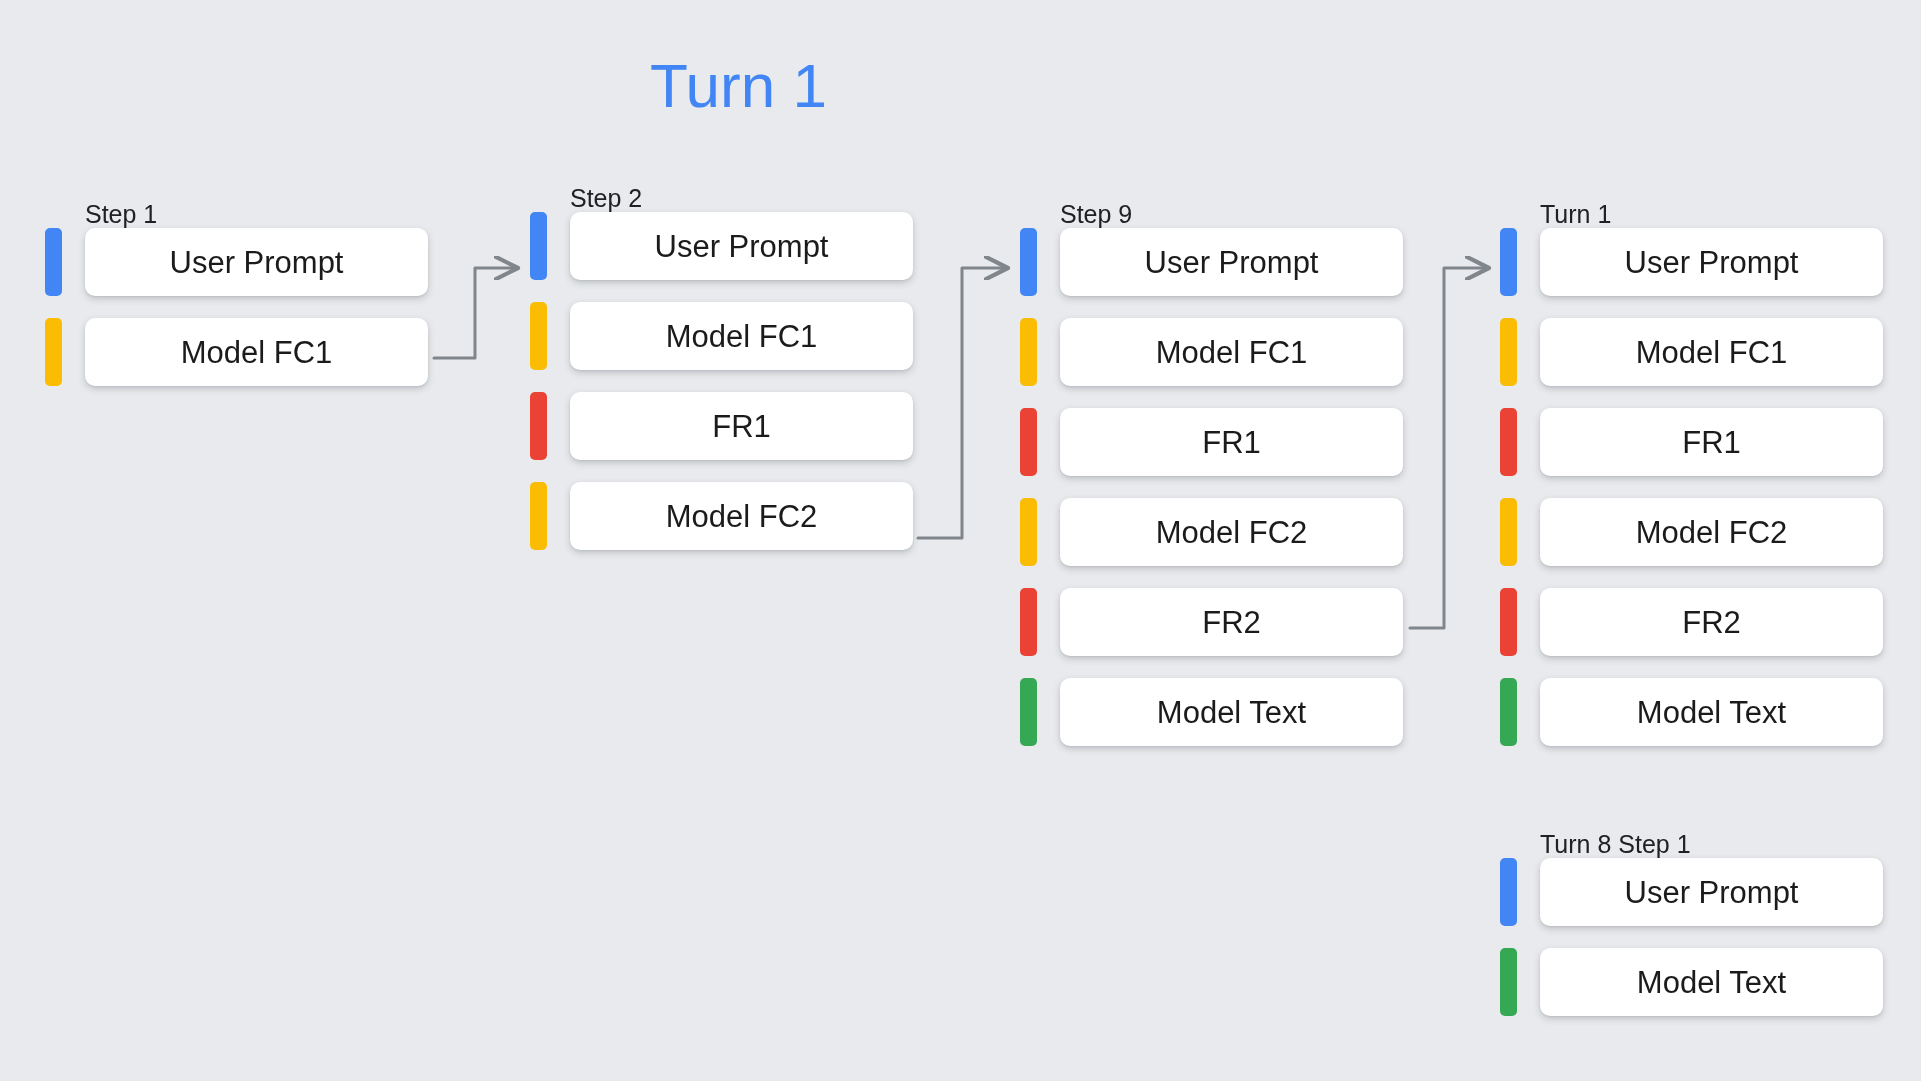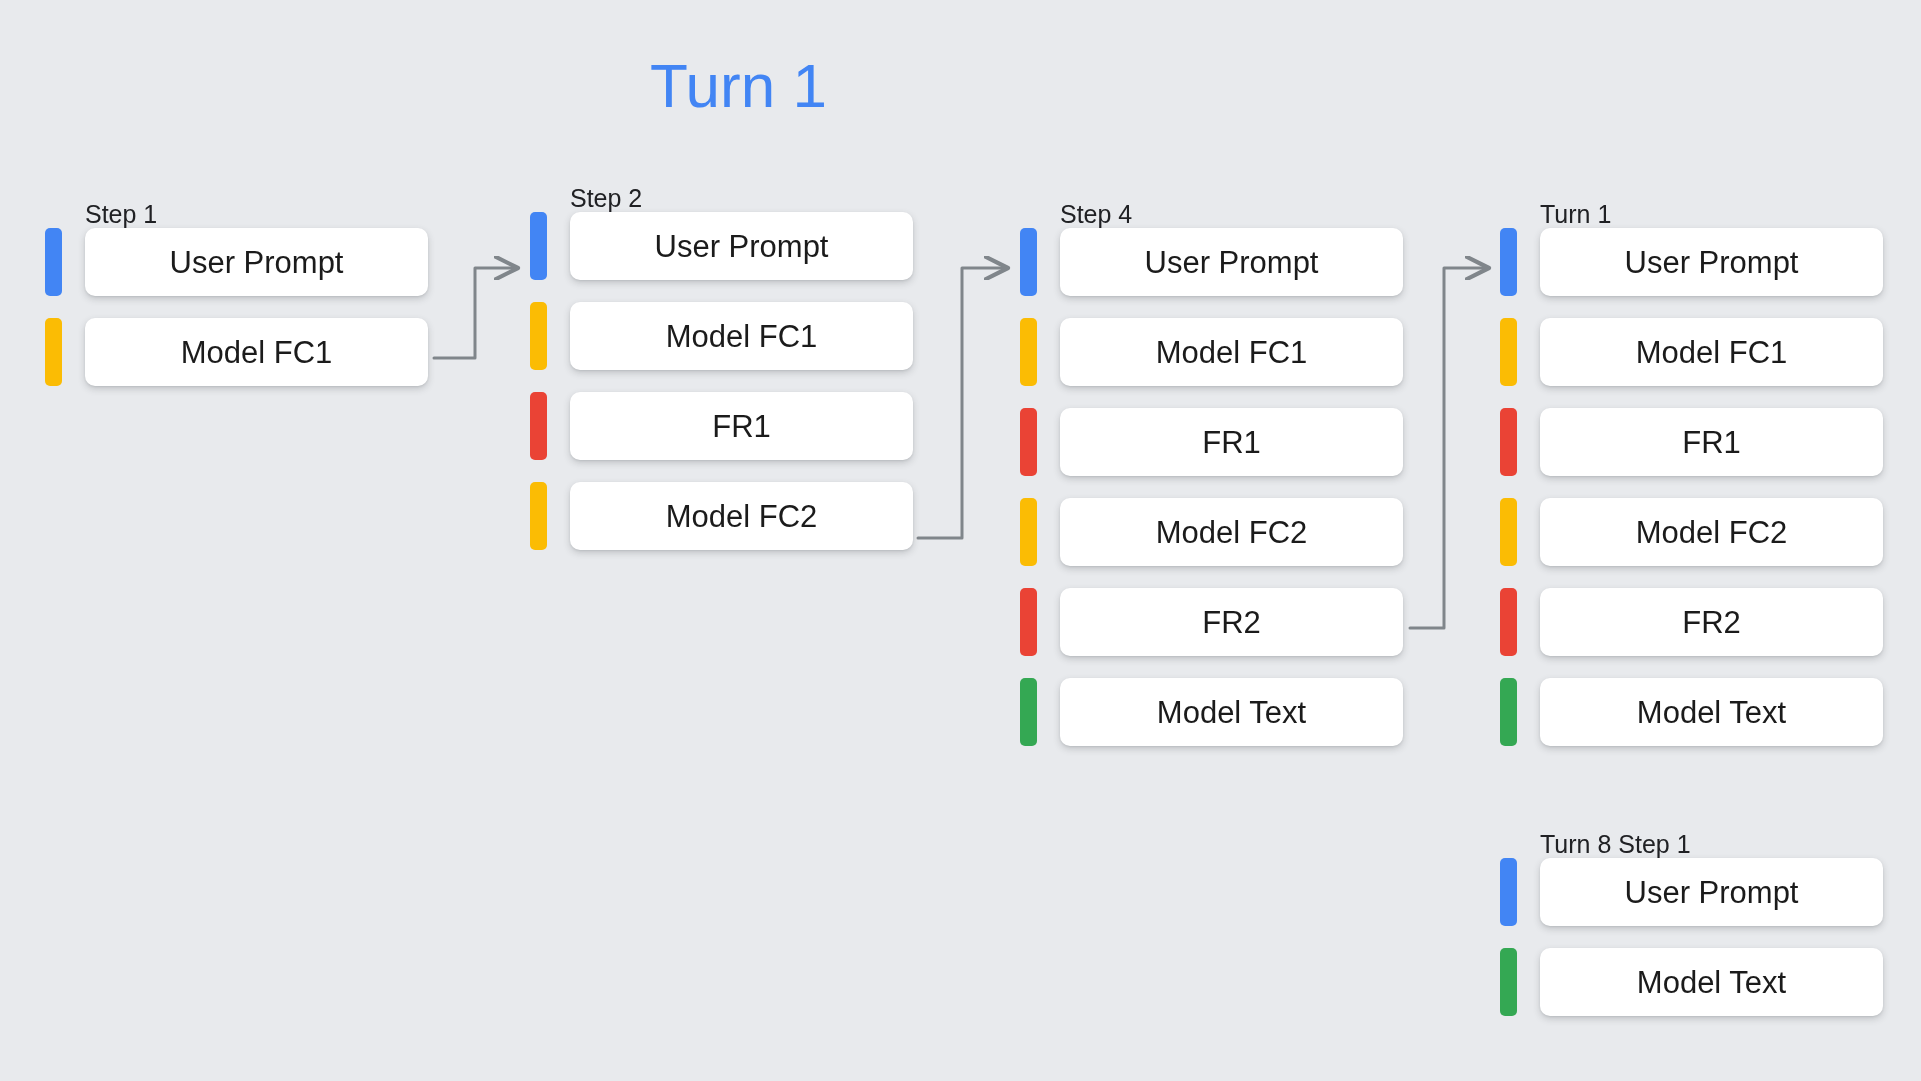--- a/index.html
+++ b/index.html
@@ -156,21 +156,21 @@
           </div>
         </div>
         <div class="row" style="top: 270px;">
           <div class="bar yellow"></div>
           <div class="card" style="width: 343px;">
             <div class="card-label">Model FC2</div>
           </div>
         </div>
       </div>
       <div class="column" style="left: 1020px; top: 228px; width: 383px; height: 540px;">
-        <div class="column-label">Step 4</div>
+        <div class="column-label">Step 9</div>
         <div class="row" style="top: 0px;">
           <div class="bar blue"></div>
           <div class="card" style="width: 343px;">
             <div class="card-label">User Prompt</div>
           </div>
         </div>
         <div class="row" style="top: 90px;">
           <div class="bar yellow"></div>
           <div class="card" style="width: 343px;">
             <div class="card-label">Model FC1</div>

